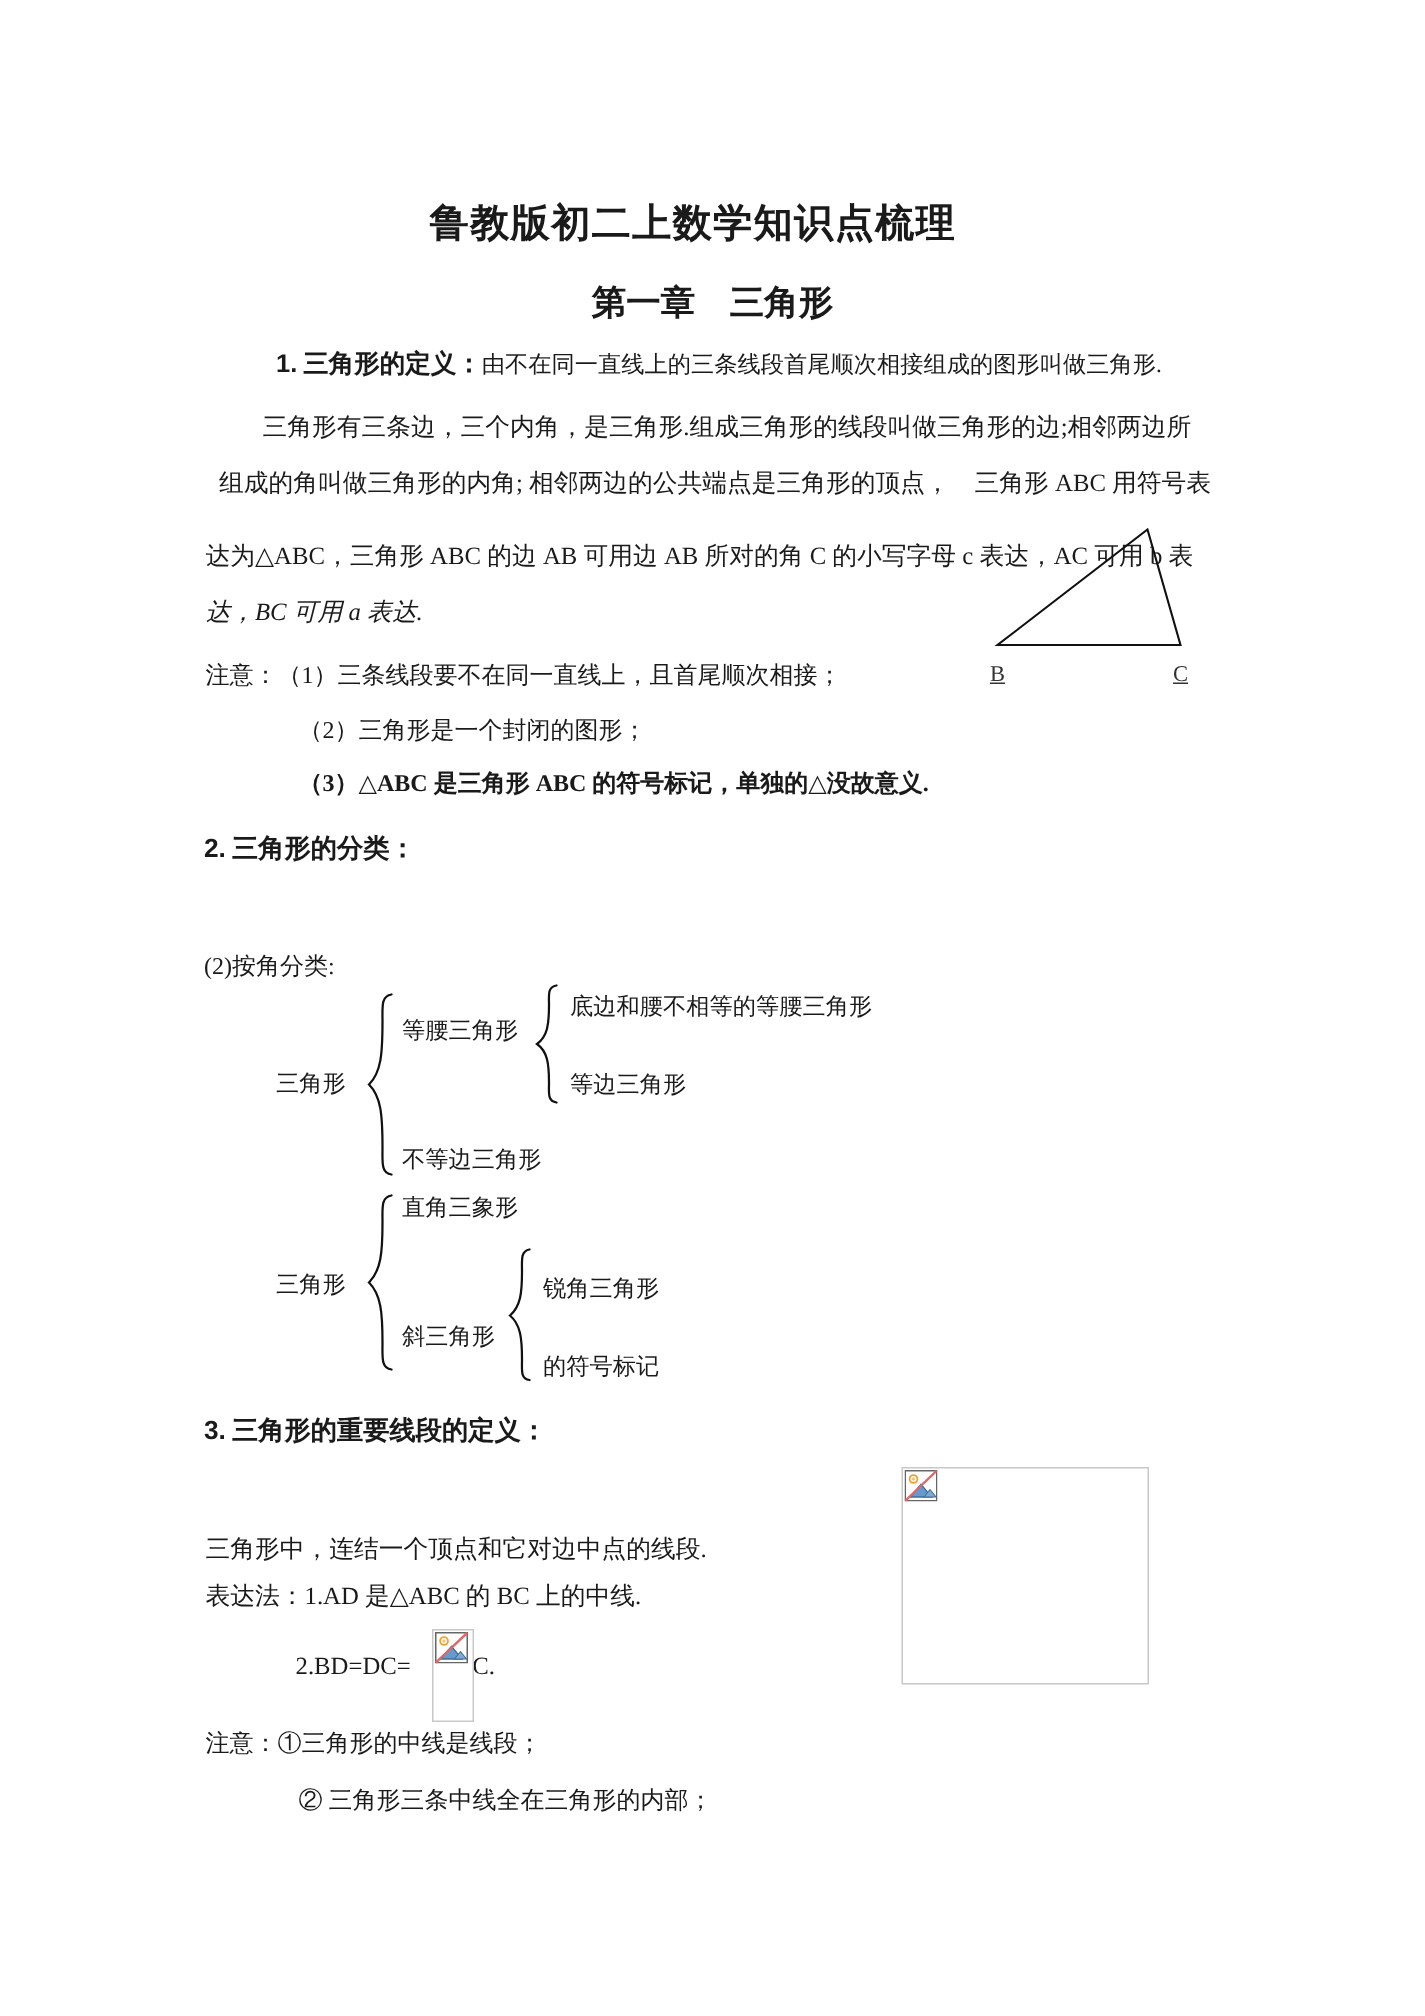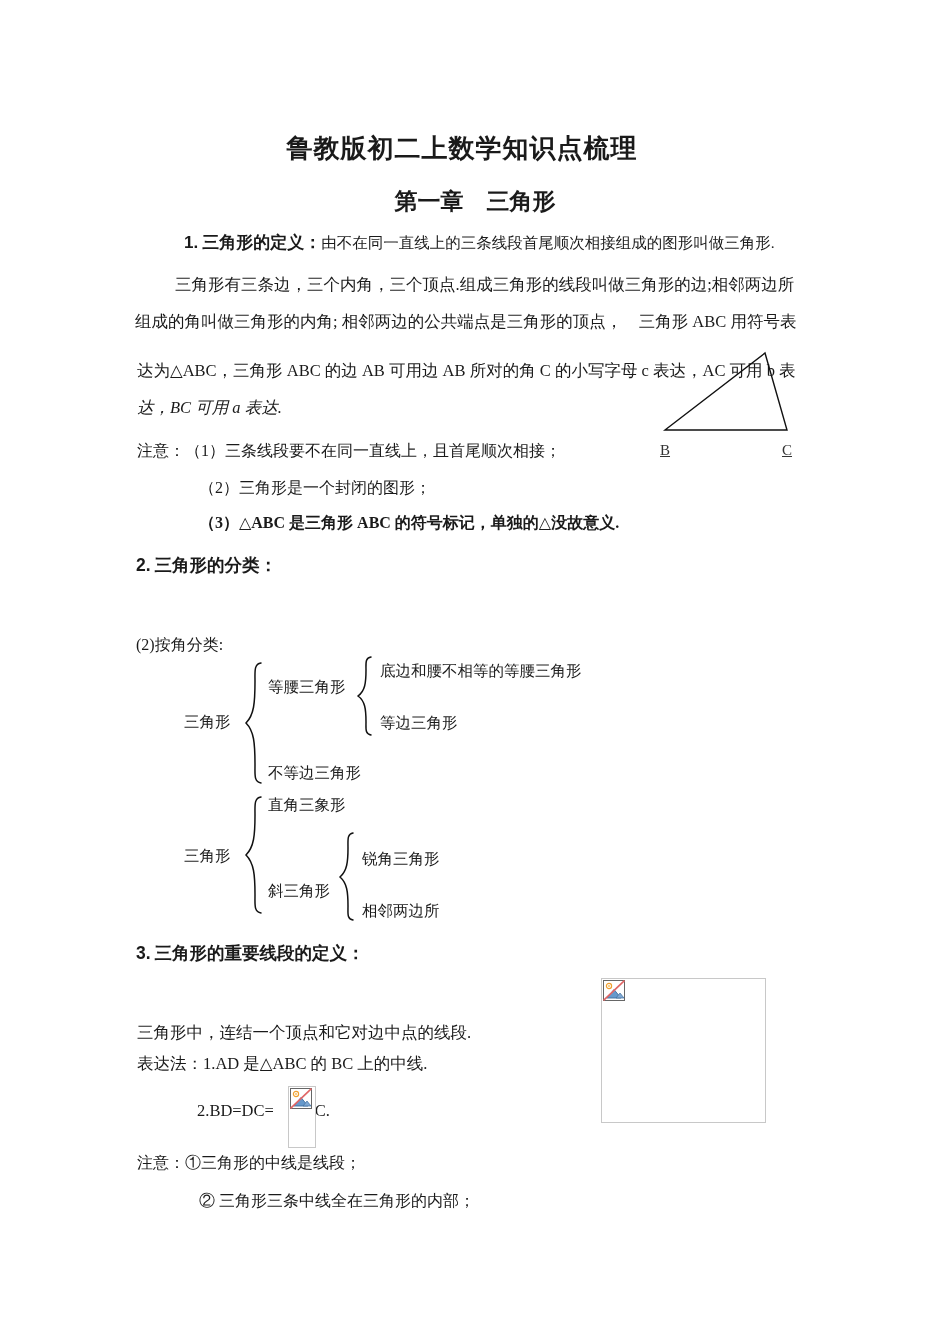--- a/index.html
+++ b/index.html
@@ -117,22 +117,22 @@
 
 <div class="page">
 
   <div class="doc-title">鲁教版初二上数学知识点梳理</div>
   <div class="chapter-title">第一章　三角形</div>
 
   <div class="body-text" style="top:232px; left:136px;margin-left:48px;">
     <span class="heading-num">1.</span><span class="heading-num" style="margin-left:4px;">三角形的定义</span><span class="heading-num">：</span><span style="font-size:15.5px;">由不在同一直线上的三条线段首尾顺次相接组成的图形叫做三角形.</span>
   </div>
 
-  <div class="body-text" style="top:274px; left:175px;">三角形有三条边，三个内角，三个顶点.组成三角形的线段叫做三角形的边;相邻两边所</div>
-  <div class="body-text" style="top:311px; left:135px;">组成的角叫做三角形的内角; 相邻两边的公共端点是三角形的顶点，　三角形 ABC 用符号表</div>
+  <div class="body-text" style="top:274px; left:175px;">三角形有三条边，三个内角，是三角形.组成三角形的线段叫做三角形的边;相邻两边所</div>
+  <div class="body-text" style="top:311px; left:146px;">组成的角叫做三角形的内角; 相邻两边的公共端点是三角形的顶点，　三角形 ABC 用符号表</div>
   <div class="body-text" style="top:360px; left:137px;">达为△ABC，三角形 ABC 的边 AB 可用边 AB 所对的角 C 的小写字母 c 表达，AC 可用 b 表</div>
   <div class="body-text" style="top:397px; left:137px;font-style:italic;">达，BC 可用 a 表达.</div>
 
   <div class="body-text" style="top:440px; left:137px; font-size:16px;">
     <span>注意：</span><span>（1）三条线段要不在同一直线上，且首尾顺次相接；</span>
   </div>
   <div class="body-text" style="top:477px; left:199px; font-size:16px;">（2）三角形是一个封闭的图形；</div>
   <div class="body-text" style="top:512px; left:199px; font-size:16px;font-weight:bold;">（3）△ABC 是三角形 ABC 的符号标记，单独的△没故意义.</div>
 
   <div class="triangle-fig">
@@ -172,21 +172,21 @@
     <div class="brace-label" style="left:4px; top:53px;">三角形</div>
     <svg class="brace-svg" style="left:63px; top:2px;" width="22" height="120" viewBox="0 0 22 120">
       <path d="M18 2 C11 3 12 10 12 20 C12 40 11 52 3 60 C11 68 12 80 12 100 C12 110 11 117 18 118" fill="none" stroke="#111111" stroke-width="1.5" stroke-linecap="round"></path>
     </svg>
     <div class="brace-label" style="left:88px; top:2px;">直角三象形</div>
     <div class="brace-label" style="left:88px; top:88px;">斜三角形</div>
     <svg class="brace-svg" style="left:157px; top:38px;" width="20" height="92" viewBox="0 0 20 92">
       <path d="M16 2 C10 3 11 9 11 17 C11 31 10 40 3 46 C10 52 11 61 11 75 C11 83 10 88 16 89" fill="none" stroke="#111111" stroke-width="1.5" stroke-linecap="round"></path>
     </svg>
     <div class="brace-label" style="left:182px; top:56px;">锐角三角形</div>
-    <div class="brace-label" style="left:182px; top:108px;">相邻两边所</div>
+    <div class="brace-label" style="left:182px; top:108px;">的符号标记</div>
   </div>
 
   <div class="section-head" style="top:941px;">
     <span>3.</span><span style="margin-left:4px;">三角形的重要线段的定义：</span>
   </div>
   <div class="body-text" style="top:1022px; left:137px; font-size:16.5px;">三角形中，连结一个顶点和它对边中点的线段.</div>
 
   <div class="body-text" style="top:1053px; left:137px; font-size:16.5px;">
     <span>表达法：</span><span>1.AD 是△ABC 的 BC 上的中线.</span>
   </div>

